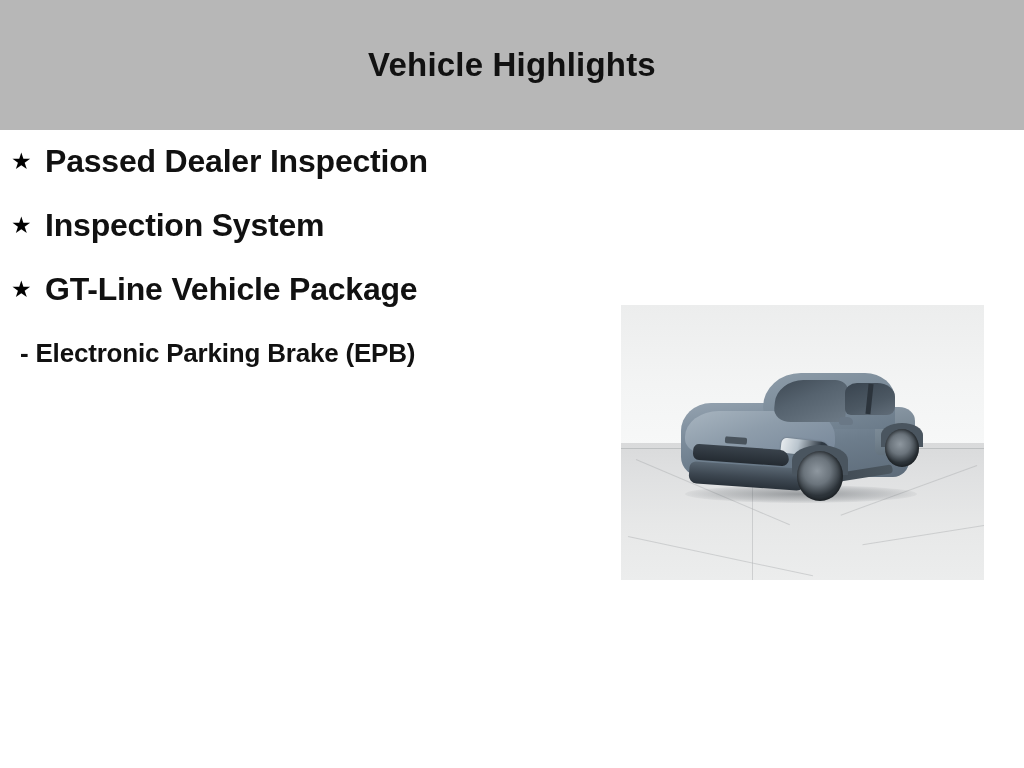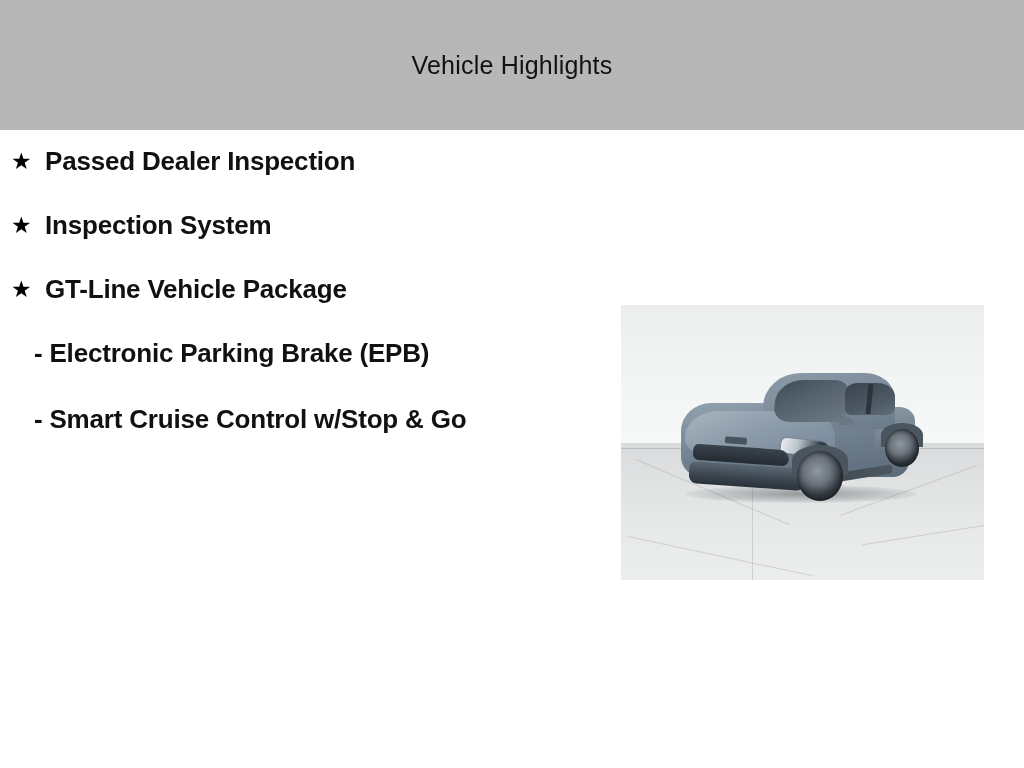--- a/index.html
+++ b/index.html
@@ -24,22 +24,22 @@
     height: 130px;
     background: #b7b7b7;
     box-sizing: border-box;
   }
   .header-title {
     position: absolute;
     left: 0;
     top: 50px;
     width: 1024px;
     text-align: center;
-    font-size: 25px;
-    font-weight: normal;
+    font-size: 33px;
+    font-weight: bold;
     color: #111111;
     letter-spacing: 0.2px;
     line-height: 30px;
   }
 
   
   .content {
     position: absolute;
     left: 0;
     top: 130px;
@@ -74,30 +74,30 @@
   .hl-top .star-icon {
     position: absolute;
     left: 11px;
     top: 0px;
     font-size: 23px;
     line-height: 34px;
     color: #000000;
   }
   .hl-top .hl-label {
     display: block;
-    font-size: 26px;
+    font-size: 32px;
     font-weight: bold;
     color: #111111;
     line-height: 34px;
     letter-spacing: -0.2px;
   }
 
   
   .hl-sub {
-    padding-left: 34px;
+    padding-left: 20px;
     margin-top: 0;
     margin-bottom: 31px;
     padding-right: 20px;
   }
   .hl-sub .hl-label {
     display: block;
     font-size: 26px;
     font-weight: bold;
     color: #111111;
     line-height: 35px;
@@ -330,23 +330,20 @@
     <li class="hl-item hl-top">
       <span class="star-icon">★</span>
       <span class="hl-label">GT-Line Vehicle Package</span>
     </li>
 
     <li class="hl-item hl-sub">
       <span class="hl-label">- Electronic Parking Brake (EPB)</span>
     </li>
 
 
-    <li class="hl-item hl-sub">
-      <span class="hl-label">- Smart Cruise Control w/Stop &amp; Go</span>
-    </li>
 
 
 
   </ul>
 
   <div class="vehicle-photo">
     <div class="photo-bg-top"></div>
     <div class="photo-bg-floor"></div>
 
     <div class="floor-seam seam-h1"></div>

